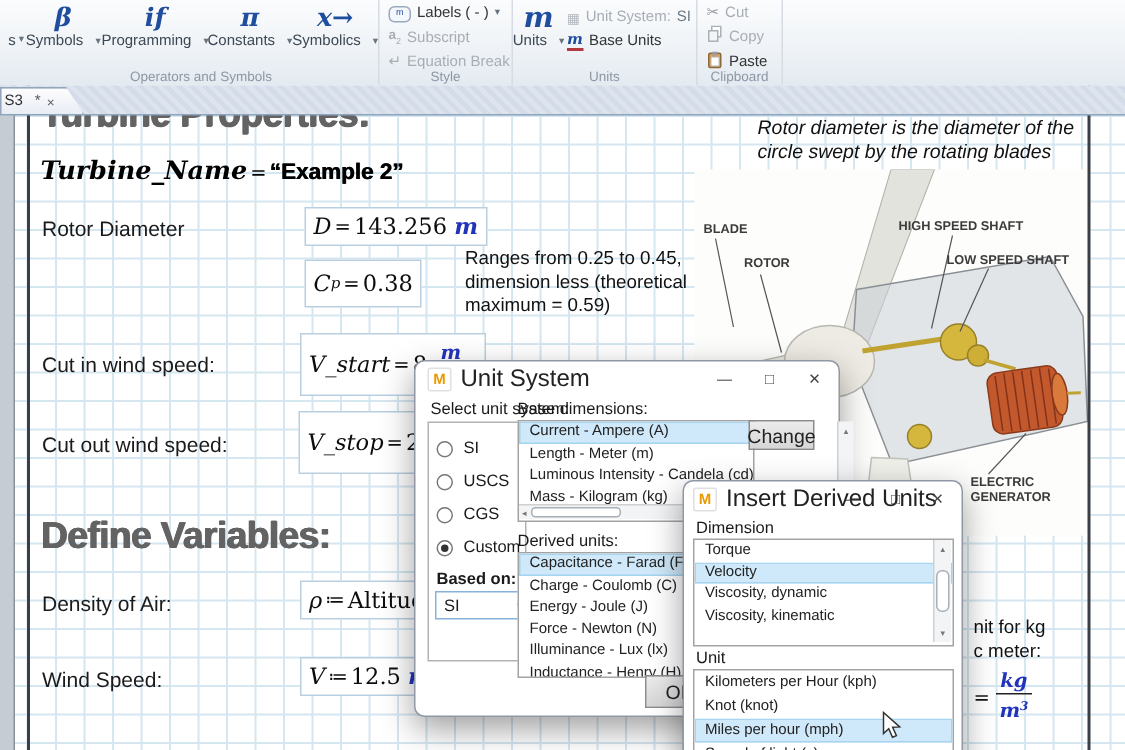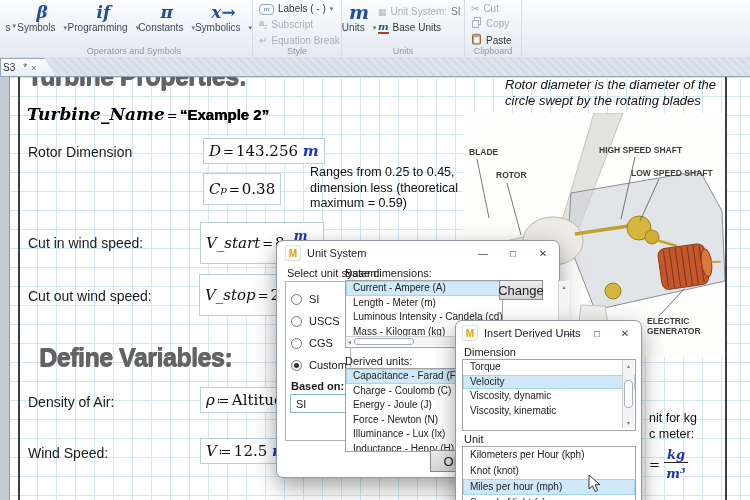--- a/index.html
+++ b/index.html
@@ -73,21 +73,21 @@
             display:flex;align-items:center;}
 
   
   .dlg{position:absolute;background:#fff;border:1px solid #8f98a4;border-radius:7px;
        box-shadow:0 8px 22px rgba(0,0,0,0.38);font-size:11px;color:#1a1a1a;}
   .titlebar{position:absolute;left:0;top:0;right:0;height:24px;display:flex;align-items:center;
             padding-left:8px;gap:6px;}
   .appicon{width:14px;height:14px;border:1px solid #e0e0e0;border-radius:2px;display:flex;
            align-items:center;justify-content:center;font-size:10px;font-weight:bold;color:#e89a00;
            background:#fff;box-shadow:inset 0 0 0 1px #fff;}
-  .title{font-size:11px;color:#222;}
+  .title{font-size:16px;color:#222;}
   .wc{position:absolute;top:0;width:28px;height:24px;display:flex;align-items:center;justify-content:center;
       font-size:10px;color:#444;}
   .groupbox{position:absolute;border:1px solid #b2b2b2;}
   .radio-row{position:absolute;display:flex;align-items:center;gap:7px;}
   .radio{width:11px;height:11px;border:1px solid #777;border-radius:50%;background:#fff;box-sizing:border-box;}
   .radio.checked{position:relative;}
   .radio.checked::after{content:'';position:absolute;left:2px;top:2px;width:5px;height:5px;border-radius:50%;background:#333;}
   .dlabel{position:absolute;font-size:11px;color:#1a1a1a;white-space:nowrap;}
   .list{position:absolute;border:1px solid #a3a3a3;background:#fff;overflow:hidden;}
   .list .li{height:14.5px;line-height:14.5px;font-size:10px;padding:0 7px;white-space:nowrap;color:#222;}
@@ -227,21 +227,21 @@
   <div id="sheet">
     <div id="margin-strip"></div>
     <div class="pageline" style="left:18px;"></div>
 
     <div class="heading" style="left:27px;top:5px;">Turbine Properties:</div>
 
     <div class="bigexpr" style="left:27px;top:47px;">
       <span class="lhs">Turbine_Name</span><span class="mop">=</span><span class="rhs">“Example 2”</span>
     </div>
 
-    <div class="wlabel" style="left:28px;top:87px;">Rotor Dimension</div>
+    <div class="wlabel" style="left:28px;top:87px;">Rotor Diameter</div>
     <div class="mbox" style="left:203px;top:81px;height:22px;">
       <span class="mvar">D</span><span class="mop">=</span><span class="mnum">143.256</span>&nbsp;<span class="unit">m</span>
     </div>
 
     <div class="mbox" style="left:203px;top:116px;height:28px;">
       <span class="mvar">C</span>
         <span class="msub">p</span>
         <span class="mop">=</span>
         <span class="mnum">0.38</span>
     </div>
@@ -263,21 +263,21 @@
         </span>
     </div>
 
     <div class="wlabel" style="left:28px;top:231px;">Cut out wind speed:</div>
     <div class="mbox" style="left:199px;top:217px;height:38px;width:112px;">
       <span class="mvar">V_stop</span>
         <span class="mop">=</span>
         <span class="mnum">20</span>
     </div>
 
-    <div class="heading" style="left:27px;top:286px;margin-left:12px;">Define Variables:</div>
+    <div class="heading" style="left:27px;top:286px;">Define Variables:</div>
 
     <div class="wlabel" style="left:28px;top:337px;">Density of Air:</div>
     <div class="mbox" style="left:200px;top:330px;height:22px;width:110px;">
       <span class="mvar">ρ</span>
         <span class="mop">≔</span>
         <span class="mnum">Altitud</span>
     </div>
 
     <div class="wlabel" style="left:28px;top:388px;">Wind Speed:</div>
     <div class="mbox" style="left:200px;top:381px;height:22px;width:110px;">

